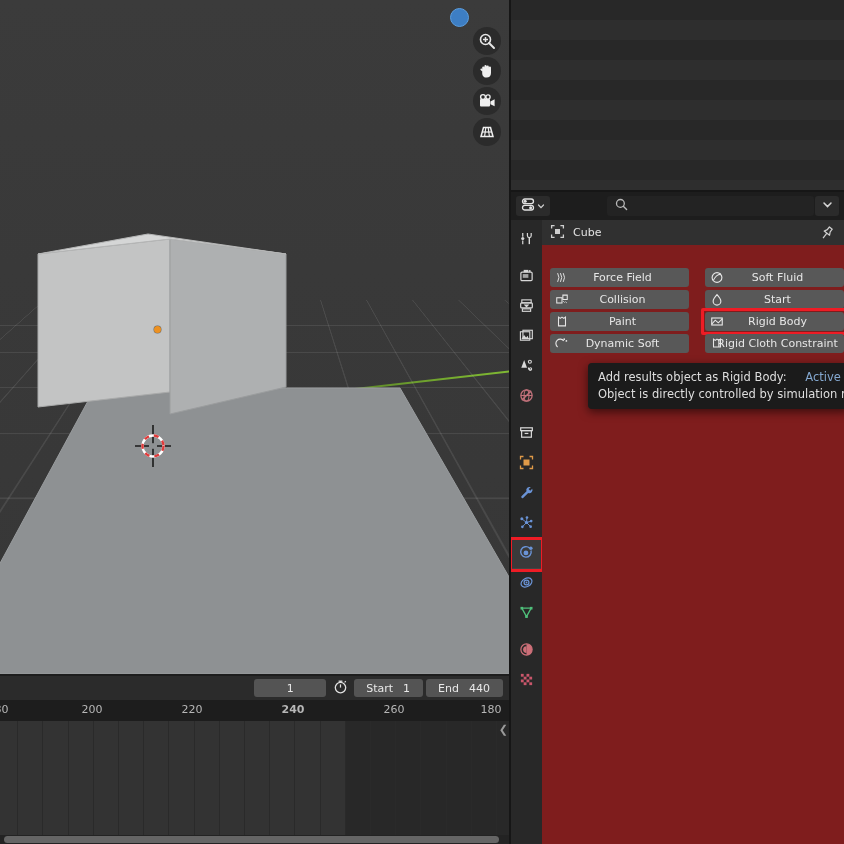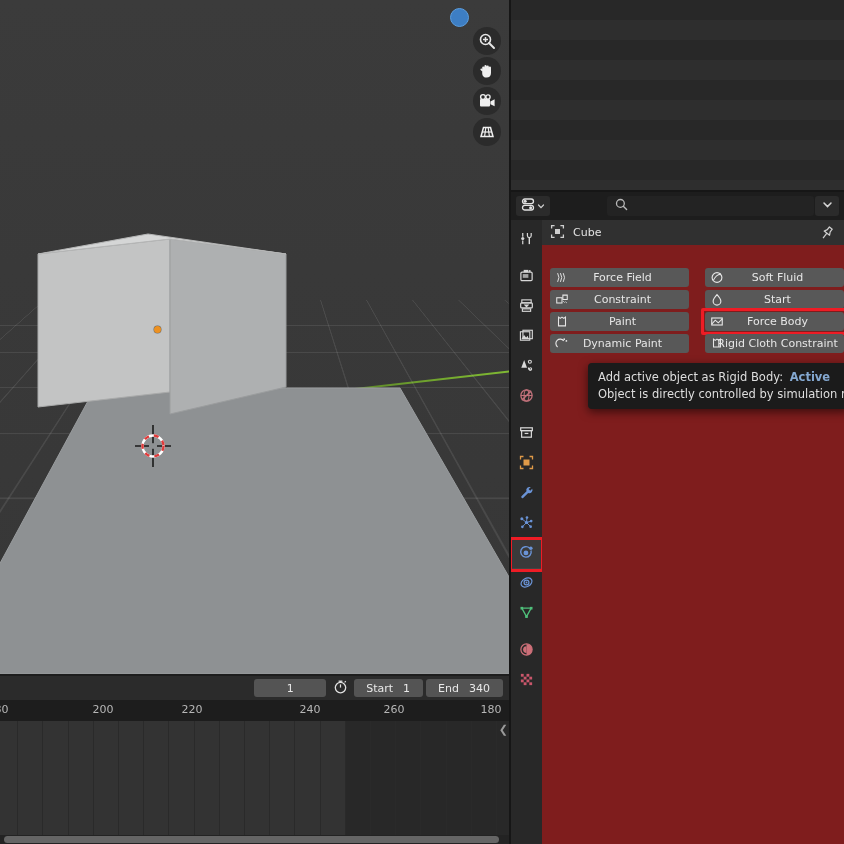--- a/index.html
+++ b/index.html
@@ -312,29 +312,29 @@
             <line x1="11.6" y1="3.4" x2="12.8" y2="2.3" stroke="#e0e0e0" stroke-width="1.2"></line>
           </svg>
         </span>
       </div>
       <div class="tl-range">
         <span class="lbl">Start</span>
         <span class="val">1</span>
       </div>
       <div class="tl-range">
         <span class="lbl">End</span>
-        <span class="val">340</span>
+        <span class="val">440</span>
       </div>
     </div>
 
     <div class="tl-ruler" id="tl-ruler">
         <div class="tl-tick" style="left: -2px;">180</div>
-        <div class="tl-tick" style="left: 103px;">200</div>
+        <div class="tl-tick" style="left: 92px;">200</div>
         <div class="tl-tick" style="left: 192px;">220</div>
-        <div class="tl-tick" style="left: 310px;">240</div>
+        <div class="tl-tick" style="left: 293px; font-weight: bold;">240</div>
         <div class="tl-tick" style="left: 394px;">260</div>
         <div class="tl-tick" style="left: 491px;">180</div>
       </div>
 
     <div class="tl-body">
       <div class="tl-out" id="tl-out-right" style="left: 345px; width: 164px;"></div>
       <div id="tl-lines">
           <div class="tl-vline" style="left: 17px;"></div>
           <div class="tl-vline" style="left: 42px;"></div>
           <div class="tl-vline" style="left: 68px;"></div>
@@ -590,21 +590,21 @@
             <span class="pi">
               <svg width="15" height="15" viewBox="0 0 16 16">
                 <rect x="2" y="6" width="6" height="6" fill="none" stroke="#e6e6e6" stroke-width="1.2"></rect>
                 <polygon points="9,3 14,3 14,8 9,8" fill="none" stroke="#e6e6e6" stroke-width="1.2"></polygon>
                 <g stroke="#e6e6e6" stroke-width="1.1">
                   <line x1="9.5" y1="10" x2="11" y2="11.5"></line>
                   <line x1="12" y1="10.5" x2="13.4" y2="11.8"></line>
                 </g>
               </svg>
             </span>
-            <span class="pl">Constraint</span>
+            <span class="pl">Collision</span>
           </div>
           <div class="phys-btn">
             <span class="pi">
               <svg width="15" height="15" viewBox="0 0 16 16">
                 <path d="M8 2.4 C8 2.4 3.6 7.2 3.6 10 a4.4 4.4 0 0 0 8.8 0 C12.4 7.2 8 2.4 8 2.4 Z" fill="none" stroke="#e6e6e6" stroke-width="1.3"></path>
               </svg>
             </span>
             <span class="pl">Start</span>
           </div>
           <div class="phys-btn">
@@ -615,44 +615,44 @@
             </span>
             <span class="pl">Paint</span>
           </div>
           <div class="phys-btn hl">
             <span class="pi">
               <svg width="15" height="15" viewBox="0 0 16 16">
                 <rect x="2" y="4" width="12" height="8" fill="none" stroke="#e6e6e6" stroke-width="1.3"></rect>
                 <polyline points="2,11 6,6.5 9.5,9.5 14,5" fill="none" stroke="#e6e6e6" stroke-width="1.2"></polyline>
               </svg>
             </span>
-            <span class="pl">Force Body</span>
+            <span class="pl">Rigid Body</span>
           </div>
           <div class="phys-btn">
             <span class="pi">
               <svg width="15" height="15" viewBox="0 0 16 16">
                 <path d="M3 12 a5 5 0 1 1 7 -7" fill="none" stroke="#e6e6e6" stroke-width="1.3"></path>
                 <circle cx="10.5" cy="3" r="1" fill="#e6e6e6"></circle>
                 <circle cx="13" cy="5" r="1" fill="#e6e6e6"></circle>
               </svg>
             </span>
-            <span class="pl">Dynamic Paint</span>
+            <span class="pl">Dynamic Soft</span>
           </div>
           <div class="phys-btn">
             <span class="pi">
               <svg width="15" height="15" viewBox="0 0 16 16">
                 <path d="M4 3 L6 4.5 L8 3 L10 4.5 L12 3 L12 12 H4 Z" fill="none" stroke="#e6e6e6" stroke-width="1.2"></path>
               </svg>
             </span>
             <span class="pl">Rigid Cloth Constraint</span>
           </div>
         </div>
 
       <div class="tooltip">
         <div class="tt-line">
-          <span>Add active object as Rigid Body:</span>
-          <span class="tt-hi" style="margin-left:3px;font-weight:bold;">Active</span>
+          <span>Add results object as Rigid Body:</span>
+          <span class="tt-hi" style="margin-left:15px;">Active</span>
         </div>
         <div class="tt-line">Object is directly controlled by simulation results</div>
       </div>
     </div>
   </div>
 </div>
 
 </body></html>

